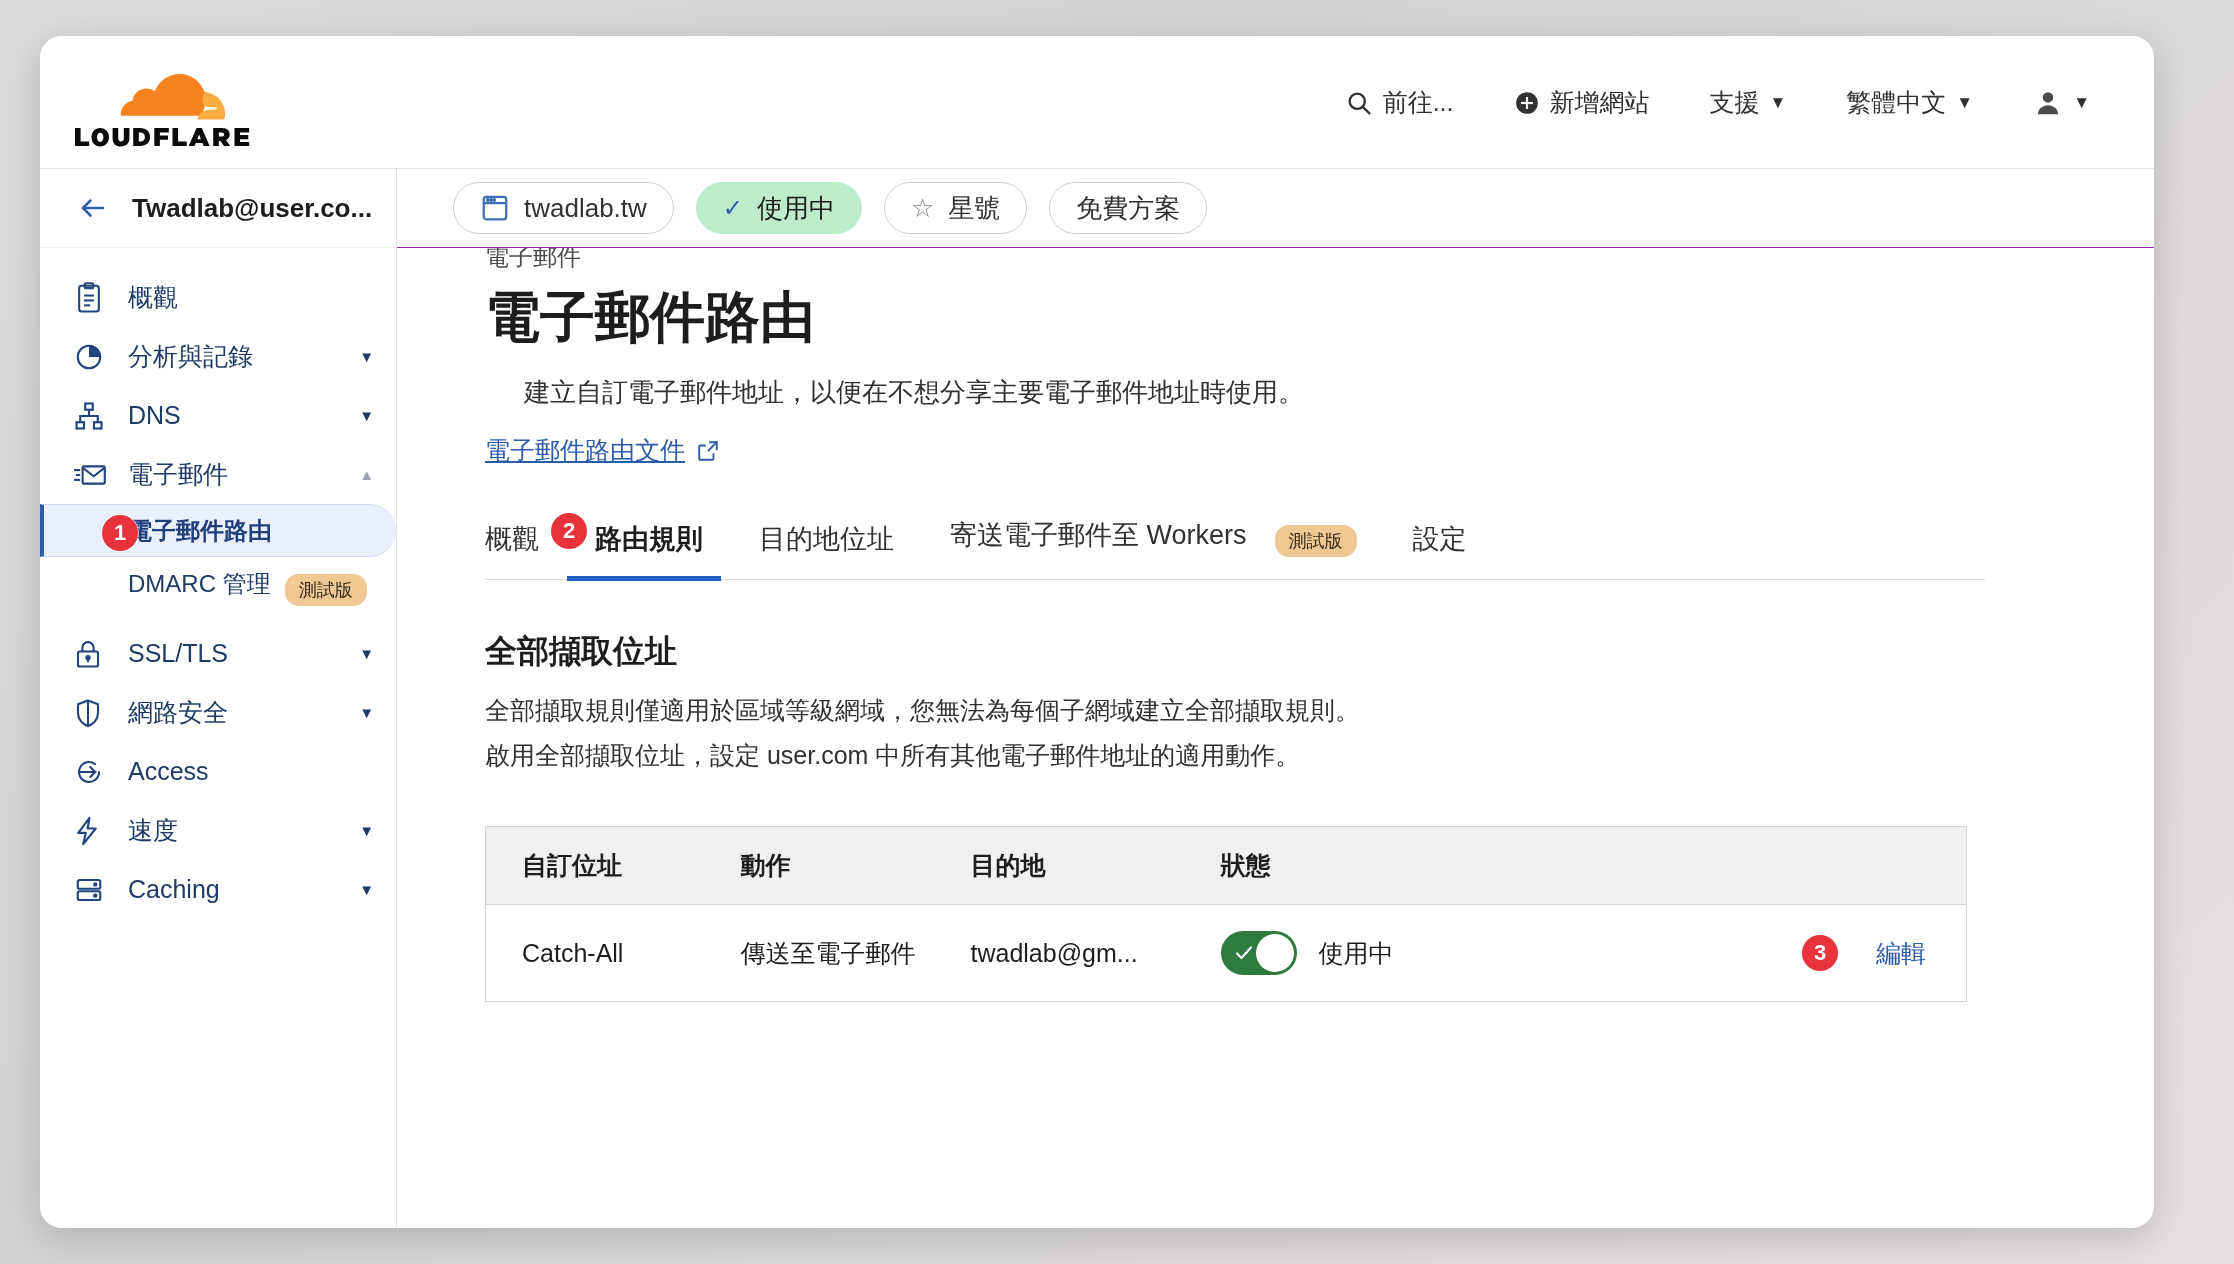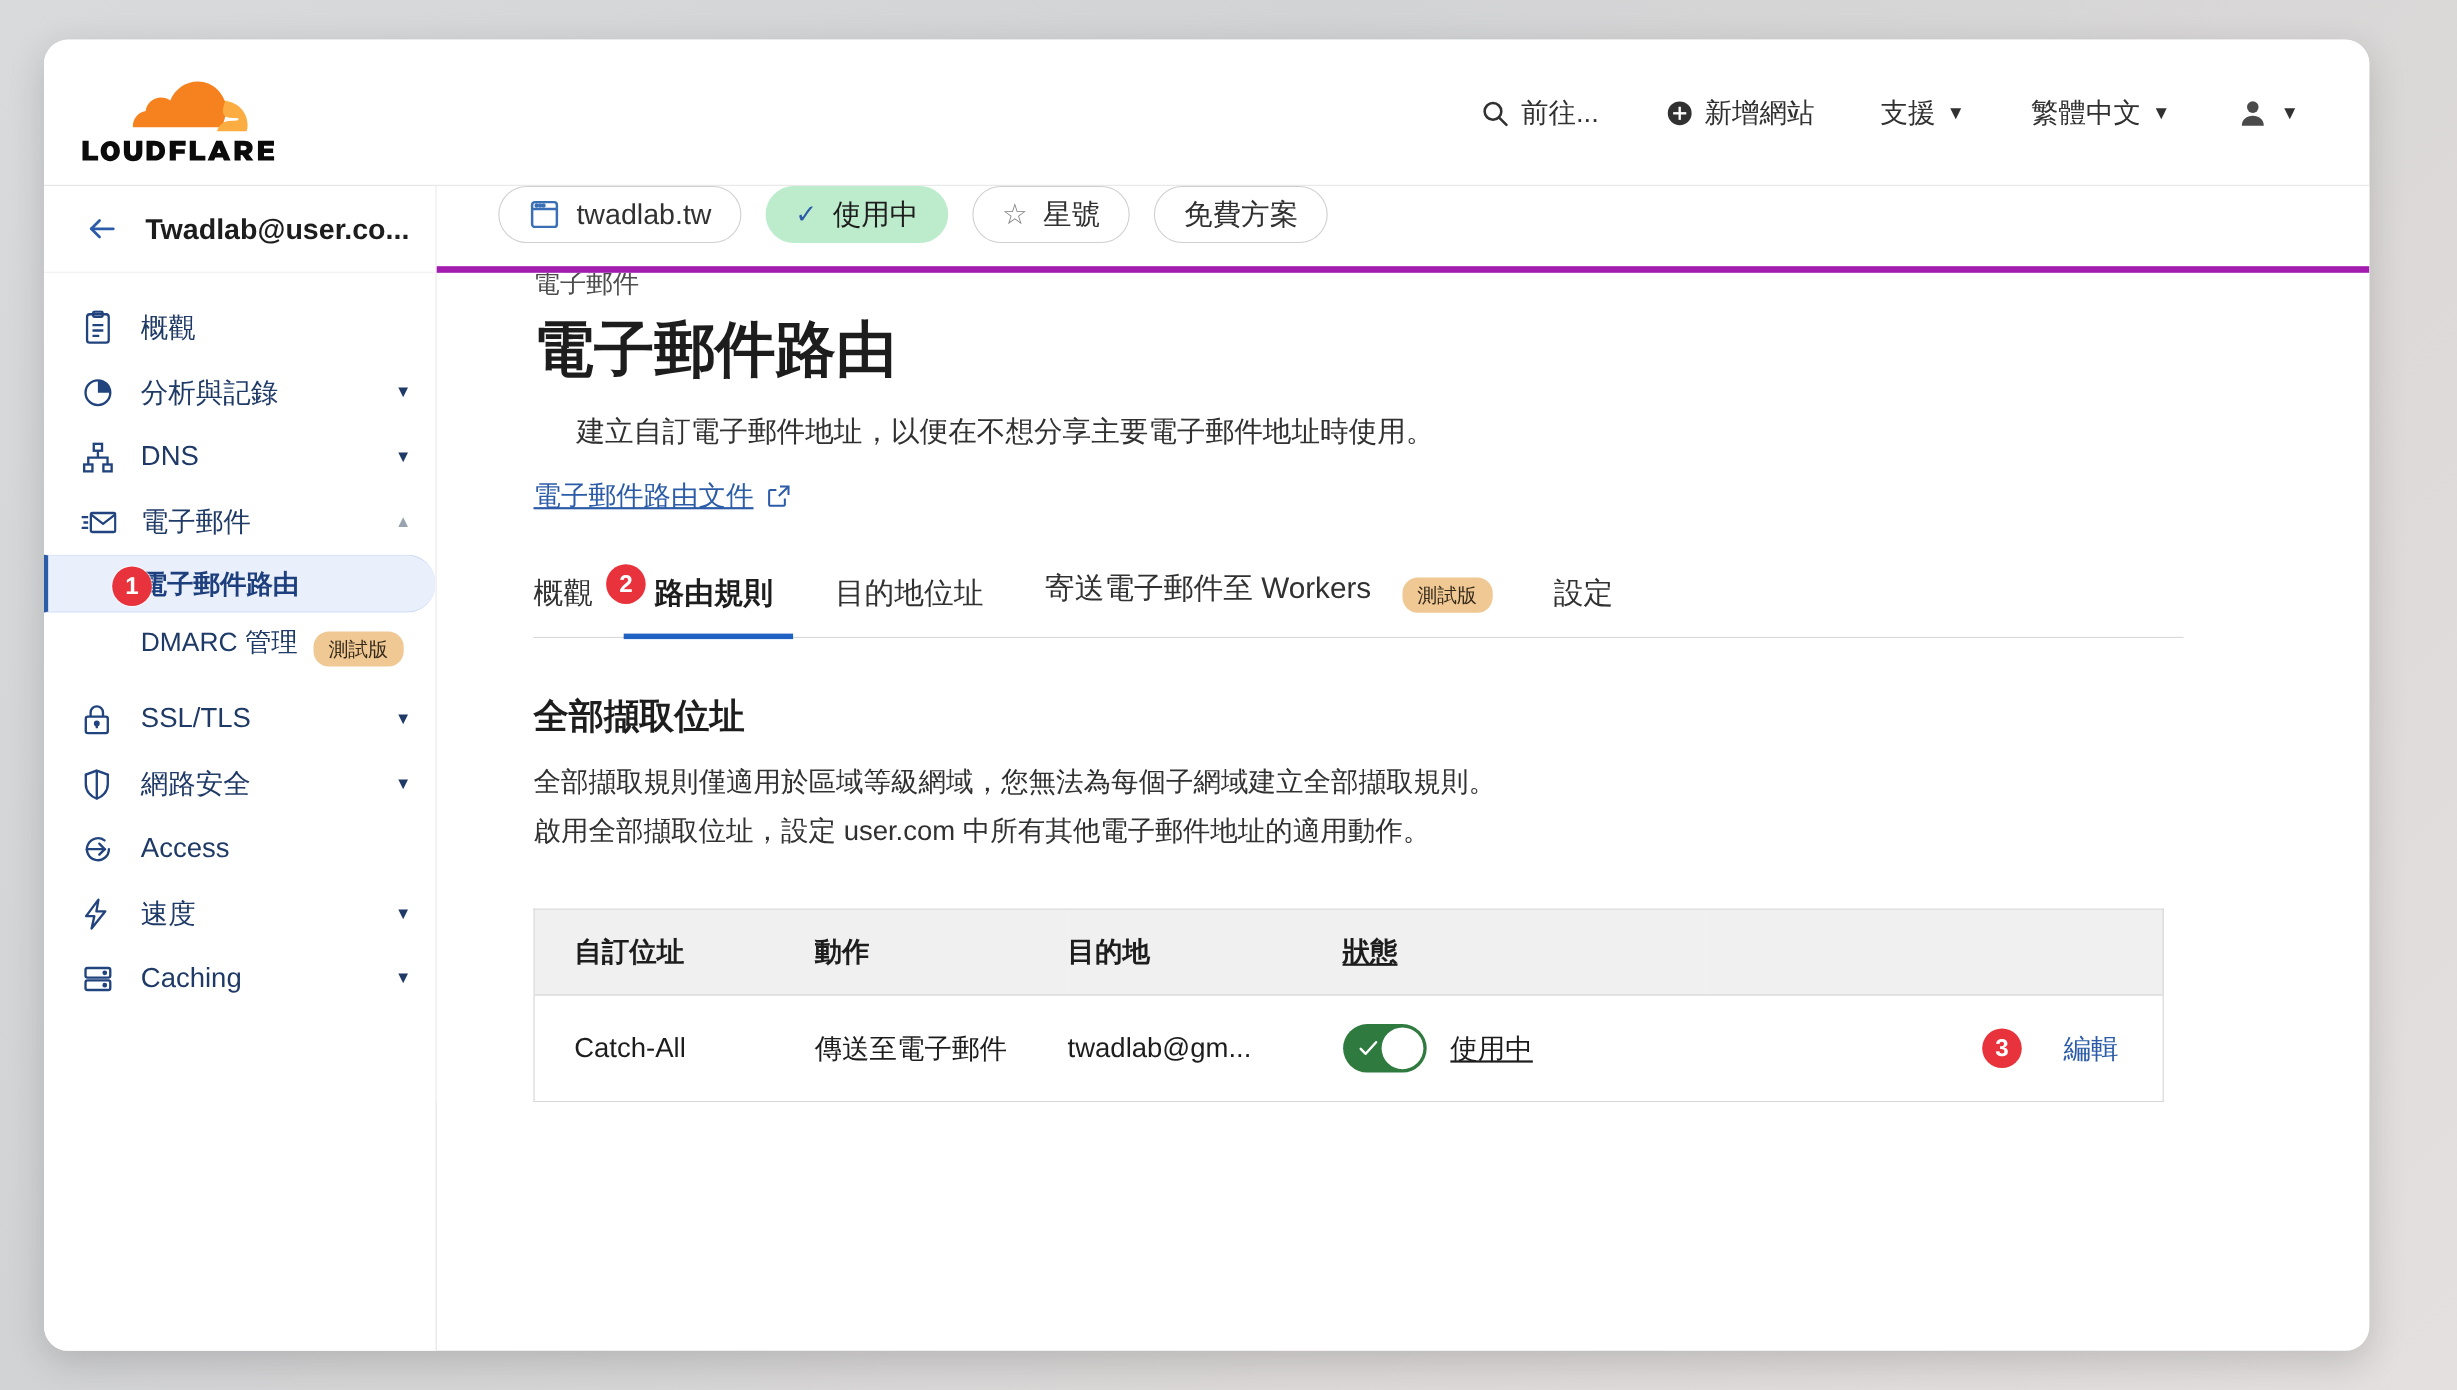--- a/index.html
+++ b/index.html
@@ -193,21 +193,21 @@
     border-bottom: 1px solid #d4d4d4;
   }
   #rules-table tbody td {
     font-size: 25px; color: #1d1d1d;
     padding: 26px 0;
     vertical-align: middle;
   }
   .col-1 { width: 255px; padding-left: 36px !important; }
   .col-2 { width: 230px; }
   .col-3 { width: 250px; }
-  .col-4 { width: 330px; text-decoration: underline; }
+  .col-4 { width: 330px; }
   .col-5 { width: auto; }
 
   .toggle-cell { display: flex; align-items: center; gap: 22px; }
   .toggle {
     width: 76px; height: 44px;
     border-radius: 22px;
     background: #2f7a3f;
     position: relative;
     display: flex; align-items: center;
     cursor: pointer; flex: none;
@@ -228,24 +228,24 @@
   #badge-3 {
     position: absolute; right: 128px; top: 50%; transform: translateY(-50%);
     width: 36px; height: 36px; font-size: 22px;
   }
 
   
   #domain-bar {
     position: absolute;
     left: 358px; top: 0;
     width: calc(2114px - 358px); height: 79px;
-    display: flex; align-items: flex-start;
+    display: flex; align-items: center;
     gap: 22px;
     padding-left: 56px;
-    border-bottom: 6px solid #a21caf;
+    border-bottom: 1px solid #a21caf;
     background: #fff;
     z-index: 3;
   }
   .chip {
     display: flex; align-items: center; gap: 14px;
     height: 52px;
     padding: 0 26px;
     border-radius: 26px;
     border: 1px solid #cfcfcf;
     font-size: 26px; color: #313131;

